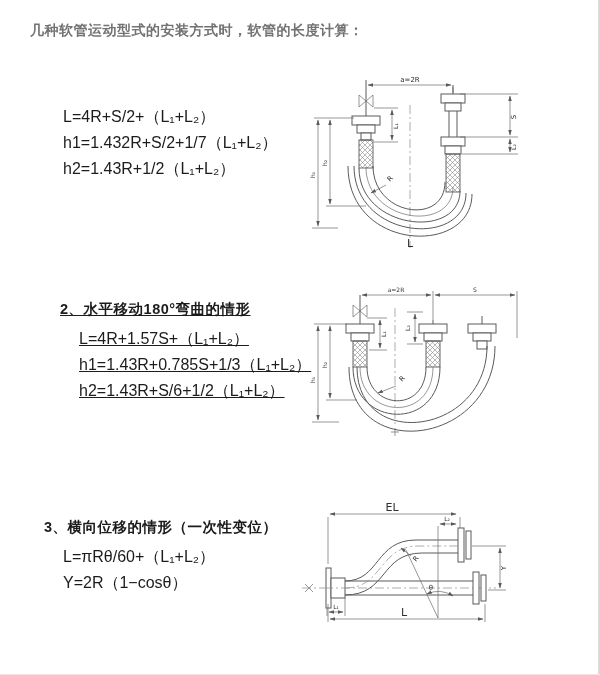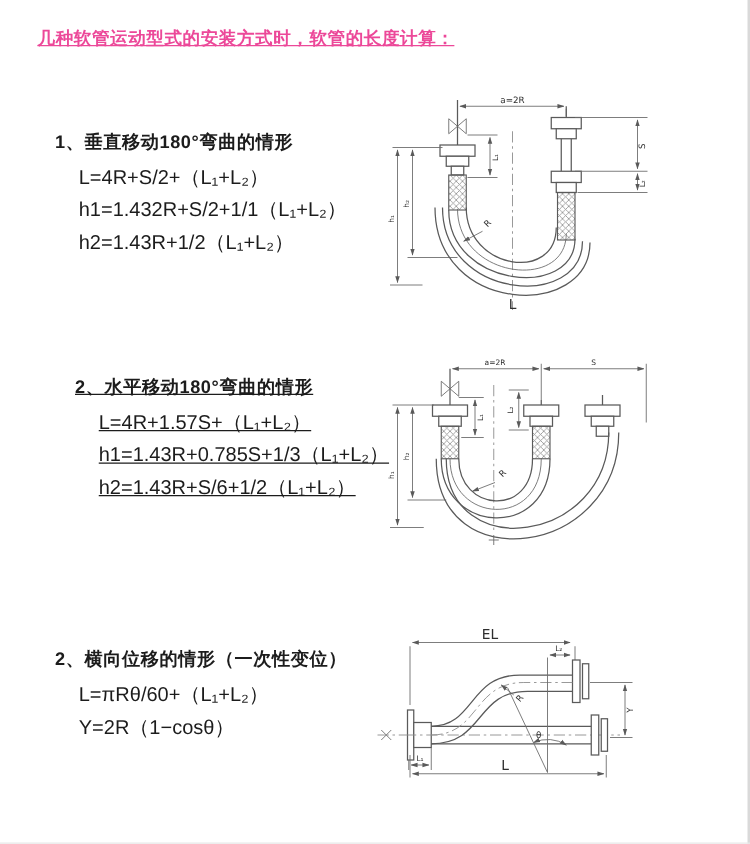--- a/index.html
+++ b/index.html
@@ -4,21 +4,21 @@
 <style>
   html,body{margin:0;padding:0;}
   body{
     width:600px;height:675px;position:relative;background:#ffffff;
     font-family:"Liberation Sans","DejaVu Sans",sans-serif;overflow:hidden;
   }
   .edge-r{position:absolute;right:0;top:0;width:2px;height:675px;background:#d9d9d9;}
   .edge-b{position:absolute;left:0;bottom:0;width:600px;height:1px;background:#e8e8e8;}
   .title{
     position:absolute;left:30px;top:22px;font-size:14px;font-weight:700;
-    color:#ec4899;letter-spacing:0.5px;white-space:nowrap;text-decoration:underline;
+    color:#737373;letter-spacing:0.5px;white-space:nowrap;
   }
   .sec{position:absolute;color:#1c1c1c;}
   .sec .heading{font-size:14.5px;font-weight:700;letter-spacing:0.5px;white-space:nowrap;margin-bottom:7px;}
   .sec .formula{font-size:16px;font-weight:400;margin-left:19px;height:26px;line-height:26px;white-space:nowrap;}
   .s1{left:44px;top:104px;}
   .s2{left:60px;top:300px;text-decoration:underline;}
   .s3{left:44px;top:518px;}
   .diag{position:absolute;}
   .d1{left:310px;top:70px;}
   .d2{left:305px;top:280px;}
@@ -33,35 +33,34 @@
   .dtext{font-family:"DejaVu Sans",sans-serif;font-size:7px;fill:#2e2e2e;}
   .dtext-sm{font-family:"DejaVu Sans",sans-serif;font-size:6px;fill:#2e2e2e;}
   .dtext-lg{font-family:"DejaVu Sans",sans-serif;font-size:11px;fill:#2e2e2e;}
 </style>
 </head>
 <body>
 
 <div class="title">几种软管运动型式的安装方式时，软管的长度计算：</div>
 
 <section class="sec s1">
-  <div class="heading">1、垂直移动180°弯曲的情形</div>
   <div class="formula">L=4R+S/2+（L₁+L₂）</div>
-  <div class="formula">h1=1.432R+S/2+1/1（L₁+L₂）</div>
+  <div class="formula">h1=1.432R+S/2+1/7（L₁+L₂）</div>
   <div class="formula">h2=1.43R+1/2（L₁+L₂）</div>
 </section>
 
 <section class="sec s2">
   <div class="heading">2、水平移动180°弯曲的情形</div>
   <div class="formula">L=4R+1.57S+（L₁+L₂）</div>
   <div class="formula">h1=1.43R+0.785S+1/3（L₁+L₂）</div>
   <div class="formula">h2=1.43R+S/6+1/2（L₁+L₂）</div>
 </section>
 
 <section class="sec s3">
-  <div class="heading">2、横向位移的情形（一次性变位）</div>
+  <div class="heading">3、横向位移的情形（一次性变位）</div>
   <div class="formula">L=πRθ/60+（L₁+L₂）</div>
   <div class="formula">Y=2R（1−cosθ）</div>
 </section>
 
 <svg class="diag d1" width="290" height="190" viewBox="0 0 290 190">
   <defs>
     <pattern id="br1" width="5" height="5" patternUnits="userSpaceOnUse">
       <path d="M0,5 L5,0 M0,0 L5,5" stroke="#8a8a8a" stroke-width="0.6" fill="none"></path>
     </pattern>
     <marker id="ah1" viewBox="0 0 10 10" refX="9" refY="5" markerWidth="8" markerHeight="8" orient="auto-start-reverse">

